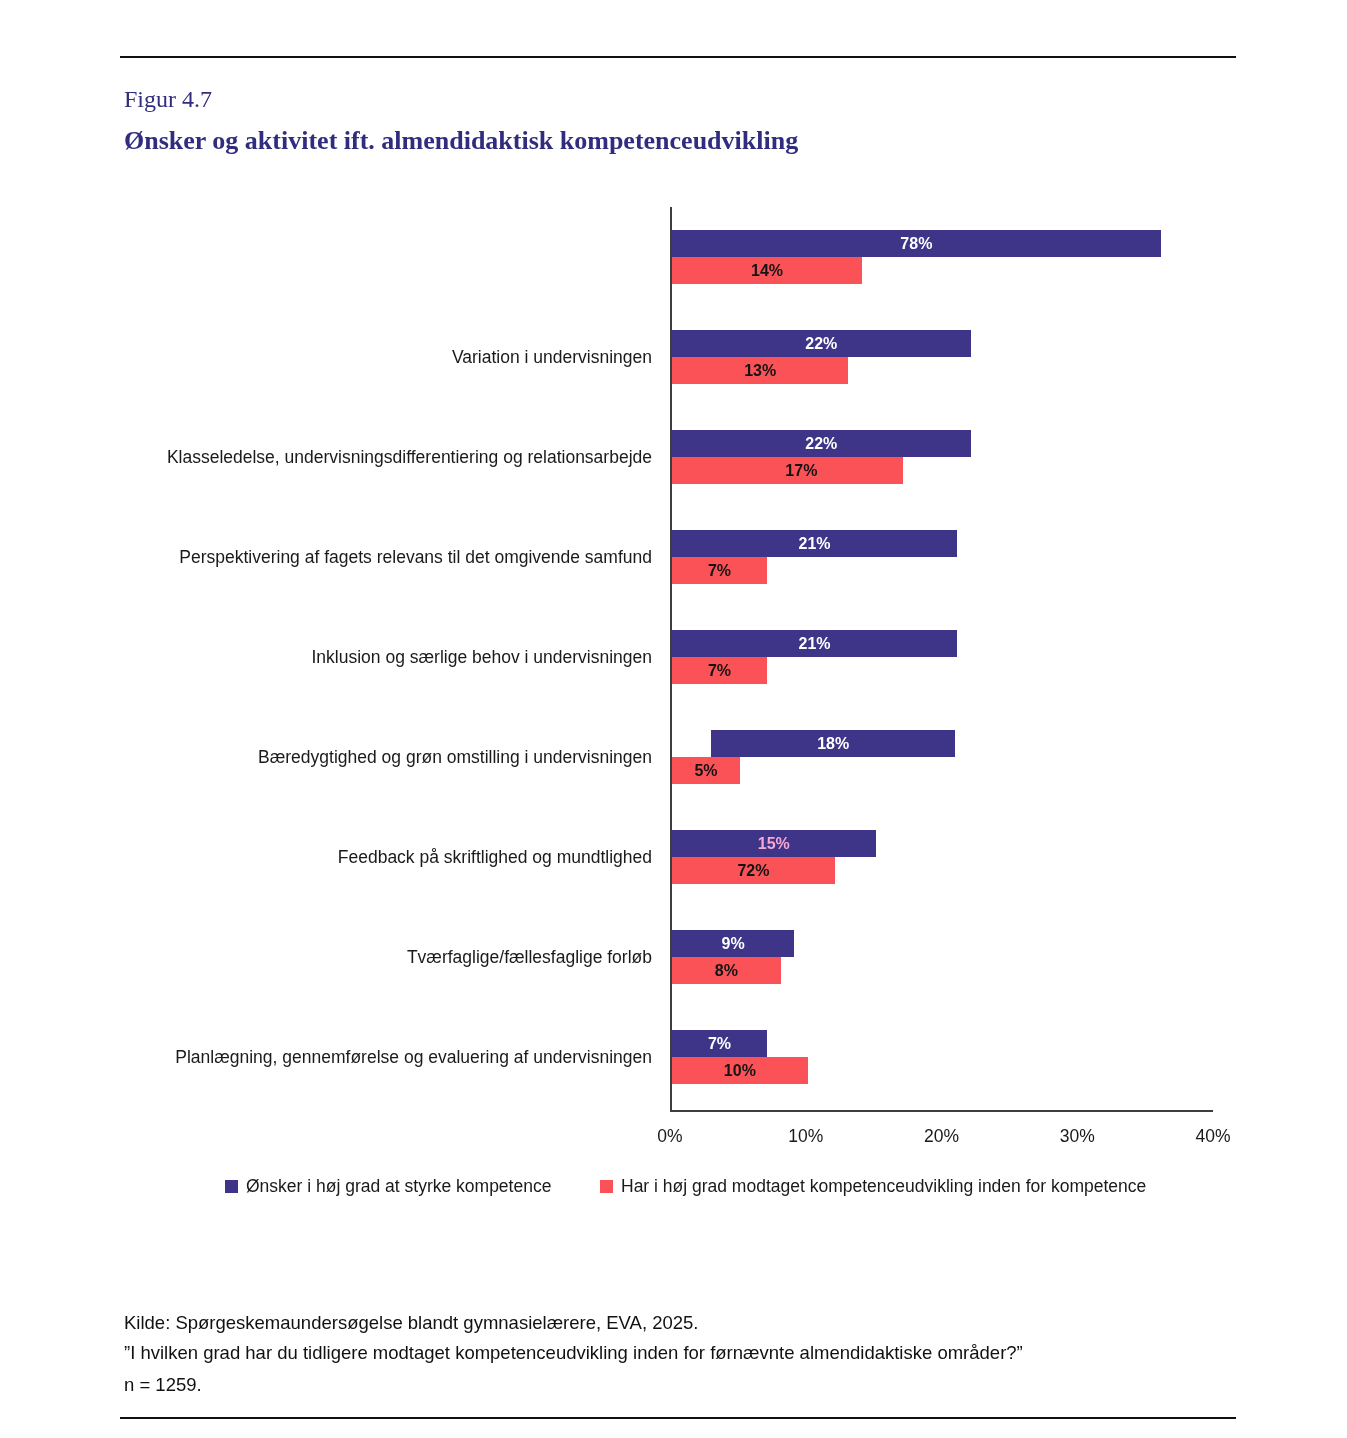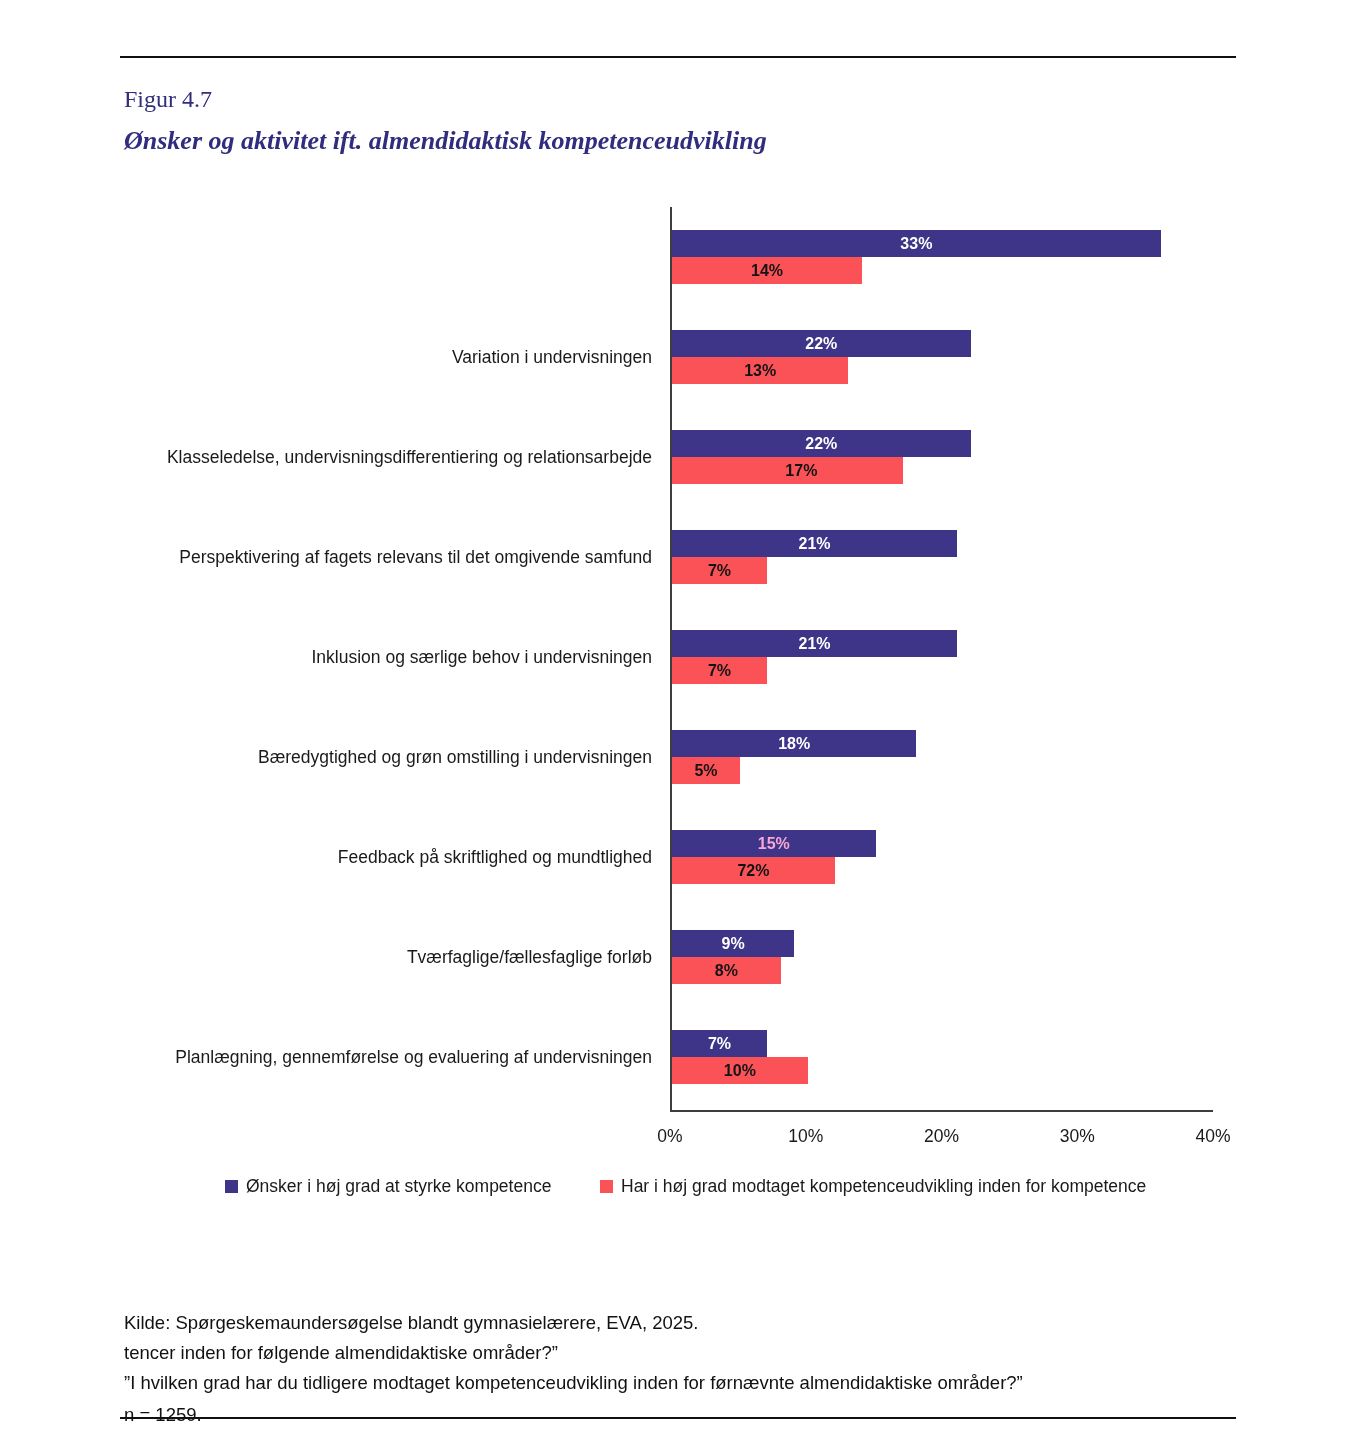--- a/index.html
+++ b/index.html
@@ -18,21 +18,21 @@
   .rule-bottom { top: 1417px; }
 
   .fig-number {
     position: absolute; left: 124px; top: 86px;
     font-family: "Liberation Serif", serif;
     font-size: 24px; font-weight: 400; color: #312d7e;
   }
   .fig-title {
     position: absolute; left: 124px; top: 126px;
     font-family: "Liberation Serif", serif;
-    font-size: 26px; font-weight: 700; color: #312d7e; font-style: italic;
+    font-size: 26px; font-weight: 700; color: #312d7e;
   }
 
   .plot {
     position: absolute; left: 670px; top: 207px;
     width: 543px; height: 905px;
     border-left: 2px solid #3d3d3d;
     border-bottom: 2px solid #3d3d3d;
   }
   .bar { position: absolute; left: 0; height: 27px; display: flex; align-items: center; justify-content: center; }
   .bar .val { font-size: 16px; font-weight: 700; white-space: nowrap; }
@@ -77,21 +77,21 @@
       <div class="cat-label" style="top: 337px;">Perspektivering af fagets relevans til det omgivende samfund</div>
       <div class="cat-label" style="top: 437px;">Inklusion og særlige behov i undervisningen</div>
       <div class="cat-label" style="top: 537px;">Bæredygtighed og grøn omstilling i undervisningen</div>
       <div class="cat-label" style="top: 637px;">Feedback på skriftlighed og mundtlighed</div>
       <div class="cat-label" style="top: 737px;">Tværfaglige/fællesfaglige forløb</div>
       <div class="cat-label" style="top: 837px;">Planlægning, gennemførelse og evaluering af undervisningen</div>
     </div>
 
   <div class="plot">
       <div class="bar" style="top: 23px; width: 488.7px; background: rgb(63, 53, 136);">
-        <span class="val" style="color: rgb(255, 255, 255);">33%</span>
+        <span class="val" style="color: rgb(255, 255, 255);">78%</span>
       </div>
       <div class="bar" style="top: 50px; width: 190.05px; background: rgb(250, 82, 87); align-items: center;">
         <span class="val" style="color: rgb(20, 20, 20);">14%</span>
       </div>
       <div class="bar" style="top: 123px; width: 298.65px; background: rgb(63, 53, 136);">
         <span class="val" style="color: rgb(255, 255, 255);">22%</span>
       </div>
       <div class="bar" style="top: 150px; width: 176.475px; background: rgb(250, 82, 87);">
         <span class="val" style="color: rgb(20, 20, 20);">13%</span>
       </div>
@@ -106,21 +106,21 @@
       </div>
       <div class="bar" style="top: 350px; width: 95.025px; background: rgb(250, 82, 87);">
         <span class="val" style="color: rgb(20, 20, 20);">7%</span>
       </div>
       <div class="bar" style="top: 423px; width: 285.075px; background: rgb(63, 53, 136);">
         <span class="val" style="color: rgb(255, 255, 255);">21%</span>
       </div>
       <div class="bar" style="top: 450px; width: 95.025px; background: rgb(250, 82, 87);">
         <span class="val" style="color: rgb(20, 20, 20);">7%</span>
       </div>
-      <div class="bar" style="top: 523px; width: 244.35px; background: rgb(63, 53, 136);">
+      <div class="bar" style="top: 523px; width: 244.35px; background: rgb(63, 53, 136); margin-left: 39px;">
         <span class="val" style="color: rgb(255, 255, 255);">18%</span>
       </div>
       <div class="bar" style="top: 550px; width: 67.875px; background: rgb(250, 82, 87);">
         <span class="val" style="color: rgb(20, 20, 20);">5%</span>
       </div>
       <div class="bar" style="top: 623px; width: 203.625px; background: rgb(63, 53, 136);">
         <span class="val" style="color: #f9a8d4;">15%</span>
       </div>
       <div class="bar" style="top: 650px; width: 162.9px; background: rgb(250, 82, 87);">
         <span class="val" style="color: rgb(20, 20, 20);">72%</span>
@@ -151,20 +151,19 @@
     <span class="swatch" style="background: rgb(63, 53, 136);"></span>
     <span>Ønsker i høj grad at styrke kompetence</span>
   </div>
   <div class="legend-item second">
     <span class="swatch" style="background: rgb(250, 82, 87);"></span>
     <span>Har i høj grad modtaget kompetenceudvikling inden for kompetence</span>
   </div>
 
   <div class="footer">
     <div class="line">Kilde: Spørgeskemaundersøgelse blandt gymnasielærere, EVA, 2025.</div>
-    <div class="line">tencer inden for følgende almendidaktiske områder?”</div>
     <div class="line">”I hvilken grad har du tidligere modtaget kompetenceudvikling inden for førnævnte almendidaktiske områder?”</div>
     <div class="line last">n = 1259.</div>
   </div>
 
   <div class="rule rule-bottom"></div>
 
 </div>
 
 </body></html>

